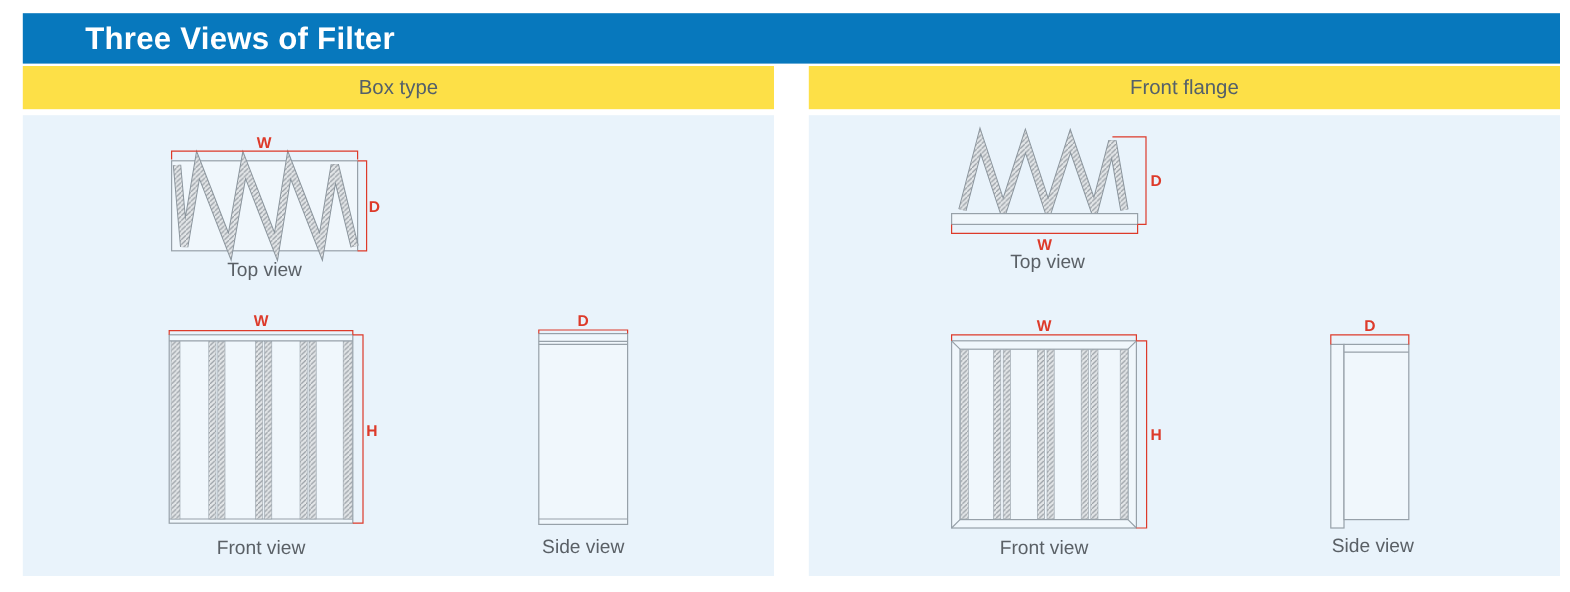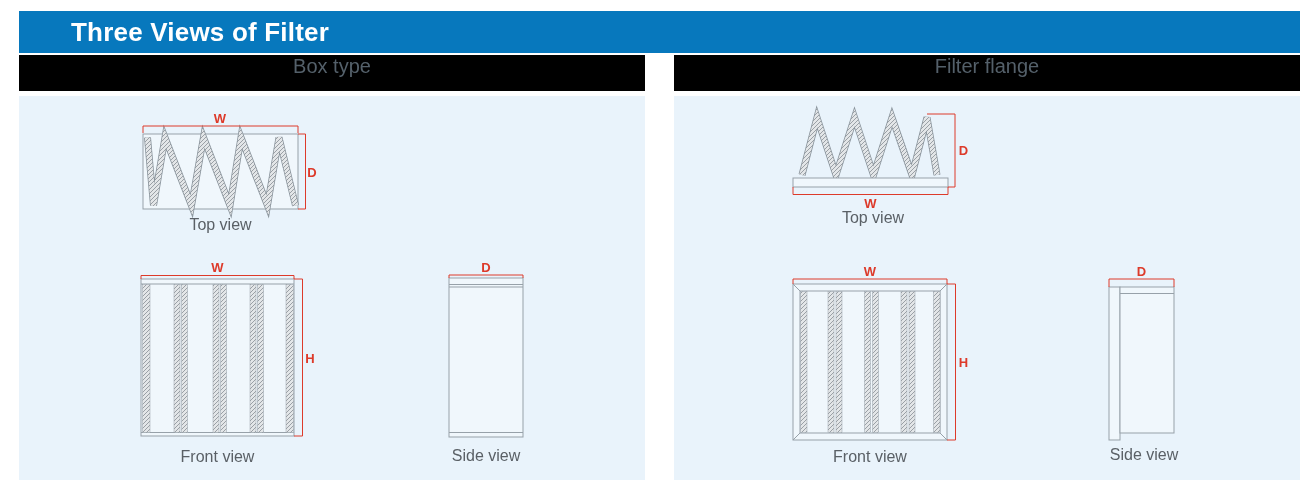--- a/index.html
+++ b/index.html
@@ -4,22 +4,22 @@
 <style>
   html,body{margin:0;padding:0;background:#ffffff;}
   .page{position:relative;width:1308px;height:493px;background:#ffffff;
         font-family:"Liberation Sans",sans-serif;overflow:hidden;}
   .title-bar{position:absolute;left:19px;top:11px;width:1281px;height:42px;
              background:#0778bd;display:flex;align-items:center;}
   .title-text{margin-left:52px;font-size:26px;font-weight:bold;color:#ffffff;letter-spacing:.2px;}
   .col{position:absolute;top:55px;width:626px;}
   .col-left{left:19px;}
   .col-right{left:674px;}
-  .col-header{height:36px;background:#000000;display:flex;align-items:flex-start;
-              justify-content:center;font-size:20px;color:#54606a;}
+  .col-header{height:36px;background:#fde047;display:flex;align-items:center;
+              justify-content:center;font-size:17px;color:#54606a;}
   .col-body{margin-top:5px;height:384px;background:#e9f3fb;}
   svg{display:block;}
   text{font-family:"Liberation Sans",sans-serif;}
   .dim{fill:#dd3a2a;font-size:13px;font-weight:bold;text-anchor:middle;}
   .cap{fill:#5a6066;font-size:16px;text-anchor:middle;}
   .red{stroke:#dd3a2a;fill:none;stroke-width:1;}
   .ln{stroke:#97a1a9;fill:none;stroke-width:1;}
   .shape{fill:#f0f7fc;stroke:#97a1a9;stroke-width:1;}
   .zz-outer{fill:none;stroke:#8a949c;stroke-width:7;}
   .zz1{fill:none;stroke:url(#hatch1);stroke-width:5.4;}
@@ -86,21 +86,21 @@
           <path class="red" d="M430 182 V179 H504 V182"></path>
           <text class="dim" x="467" y="175.5">D</text>
           <text class="cap" x="467" y="365">Side view</text>
         </g>
       </svg>
     </div>
   </div>
 
   <div class="col col-right">
     <div class="col-header">
-      <span>Filter flange</span>
+      <span>Front flange</span>
     </div>
     <div class="col-body">
       <svg width="626" height="384" viewBox="0 0 626 384">
         <defs>
           <pattern id="hatch2" width="4" height="4" patternUnits="userSpaceOnUse">
             <rect width="4" height="4" fill="#e3e6e8"></rect>
             <path d="M0,4 L4,0" stroke="#9aa0a6" stroke-width="1"></path>
           </pattern>
         </defs>
 

